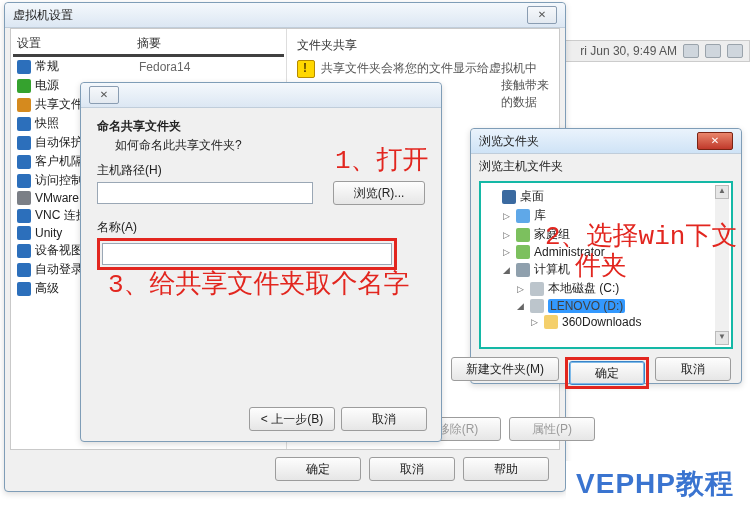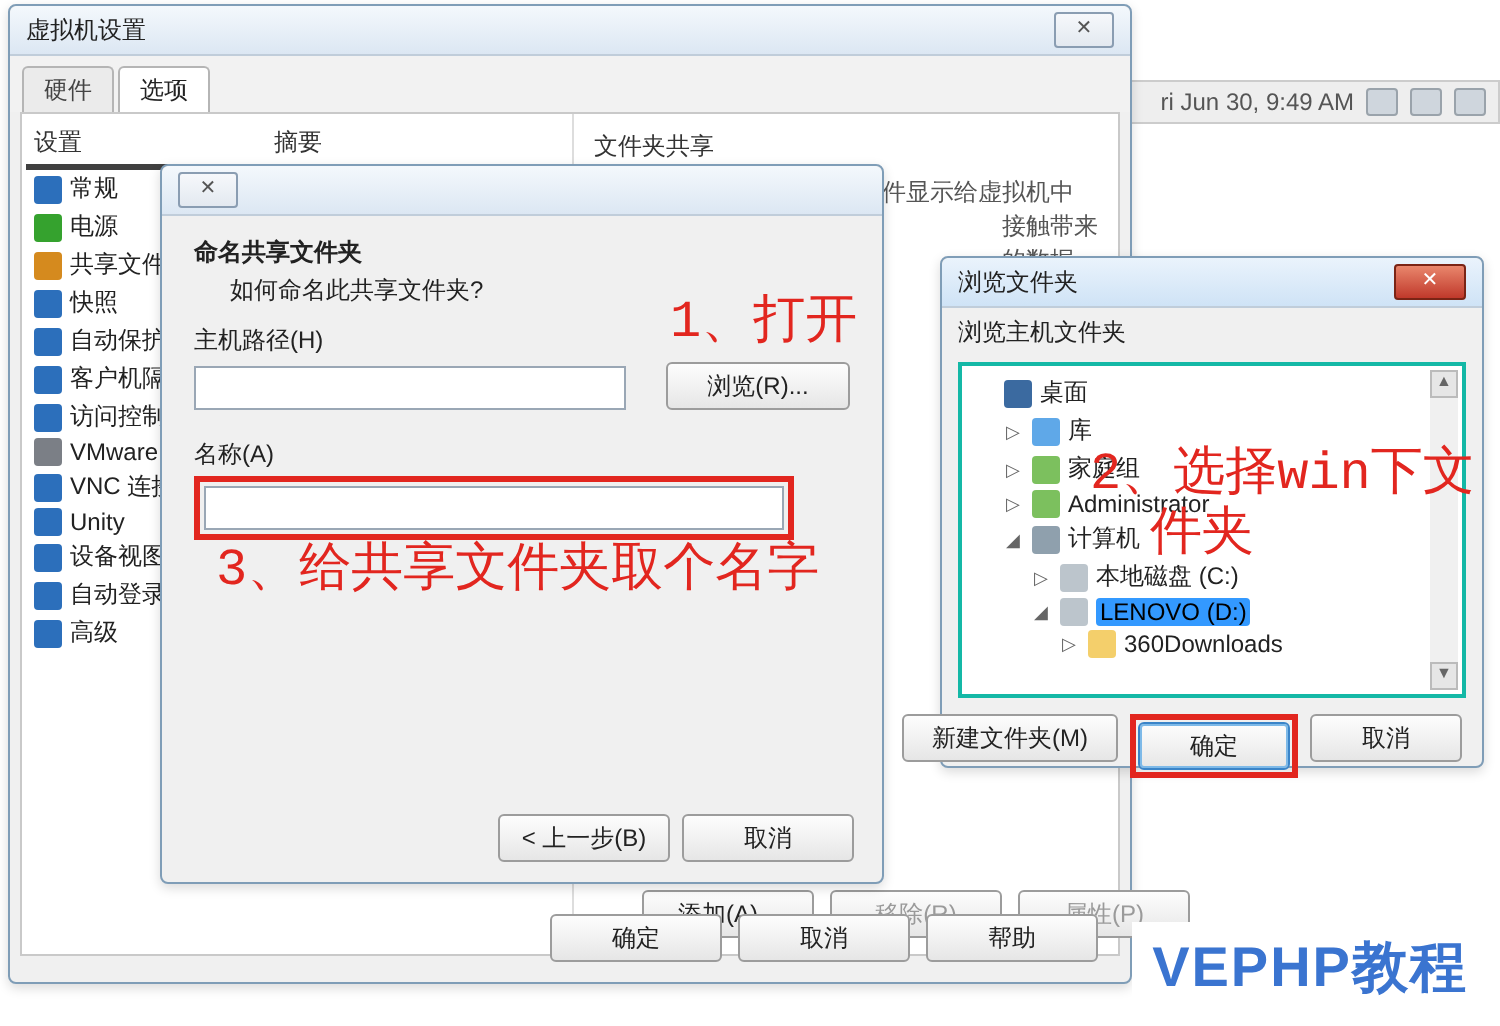--- a/index.html
+++ b/index.html
@@ -26,37 +26,37 @@
   .warn .ico::after{content:"!";position:absolute;left:5px;top:0;font-weight:bold;color:#5a3e00}
   #settings .rightbtns{position:absolute;bottom:8px;left:310px;display:flex;gap:8px}
   #settings .footer{position:absolute;bottom:10px;right:16px;display:flex;gap:8px}
   .btn{min-width:64px;height:22px;padding:0 10px;background:linear-gradient(#fdfdfd,#e6e6e6);border:1px solid #9c9c9c;border-radius:3px;display:inline-flex;align-items:center;justify-content:center;color:#222}
   .btn.disabled{color:#9a9a9a}
   
   #wizard{left:80px;top:82px;width:360px;height:358px}
   #wizard .content{padding:10px 16px}
   #wizard .sub{font-weight:bold}
   #wizard .line{margin:8px 0 2px 0}
-  #wizard .field{display:flex;align-items:flex-end;gap:20px}
+  #wizard .field{display:flex;align-items:center;gap:20px}
   #wizard input[type=text]{height:20px;border:1px solid #9aa7b5;padding:0 4px;font-size:12px;background:#fff}
   #wizard .namebox{border:3px solid #e2261f;padding:2px;width:290px}
   #wizard .namebox input{width:280px}
   #wizard .wizfoot{position:absolute;bottom:10px;right:14px;display:flex;gap:6px}
   
   #browse{left:470px;top:128px;width:270px;height:254px;z-index:5}
   #browse .titlebar{background:linear-gradient(#eaf3fc,#cfe3f6)}
   #browse .titlebar .x{background:linear-gradient(#e9866c,#c0392b);border-color:#7a2415;color:#fff;width:34px;height:16px}
   #browse .treewrap{border:2px solid #14b8a6;margin:6px 8px 2px 8px;height:164px;background:#fff;overflow:hidden;position:relative}
   #browse .caption{padding:4px 8px 0 8px}
   #browse .tree{padding:4px 6px}
   #browse .node{display:flex;align-items:center;gap:4px;padding:1px 0}
   #browse .node .tw{width:11px;height:11px;display:inline-flex;align-items:center;justify-content:center;color:#666;font-size:9px}
   #browse .node .ico{width:14px;height:14px;display:inline-block;border-radius:2px}
   .i0{margin-left:0}.i1{margin-left:14px}.i2{margin-left:28px}.i3{margin-left:42px}
-  #browse .sel{background:#3399ff;color:#000000;padding:0 2px;border-radius:2px}
+  #browse .sel{background:#3399ff;color:#404040;padding:0 2px;border-radius:2px}
   #browse .bfoot{display:flex;gap:6px;justify-content:flex-end;padding:6px 10px 0 10px}
   #browse .bfoot .mark{border:3px solid #e2261f;padding:1px}
   
   .anno{position:absolute;color:#e2261f;font-family:Liberation Mono, monospace;font-size:26px;font-weight:normal;white-space:nowrap;z-index:10}
   
   #desk{position:absolute;right:0;top:32px;width:186px;height:430px;background:radial-gradient(circle at 120px 250px,#0b3774 0%,#0f2e5a 40%,#0a1d3b 90%);z-index:-1}
   #topbar{position:absolute;right:0;top:40px;width:190px;height:20px;background:#eeeeee;color:#555;display:flex;align-items:center;justify-content:flex-end;gap:6px;padding:0 6px;border:1px solid #ccc;z-index:0}
   #topbar .ic{width:14px;height:12px;background:#cfd6dd;border:1px solid #9aa3ab;border-radius:2px}
   #watermark{position:absolute;right:6px;bottom:6px;background:#fff;color:#3a74d0;font-size:28px;font-weight:bold;padding:4px 10px;letter-spacing:1px;z-index:20}
   
@@ -72,24 +72,20 @@
   <span>ri Jun 30,  9:49 AM</span>
   <span class="ic"></span>
   <span class="ic"></span>
   <span class="ic"></span>
 </div>
 
 <div id="settings" class="win">
   <div class="titlebar">
     <span>虚拟机设置</span>
     <span class="x">✕</span>
-  </div>
-  <div class="tabs">
-    <div class="tab inactive">硬件</div>
-    <div class="tab">选项</div>
   </div>
   <div class="body">
     <div class="cols">
       <div class="left">
         <div class="hdr">
           <span>设置</span>
           <span>摘要</span>
         </div>
         <div id="opts">
             <div class="item">

